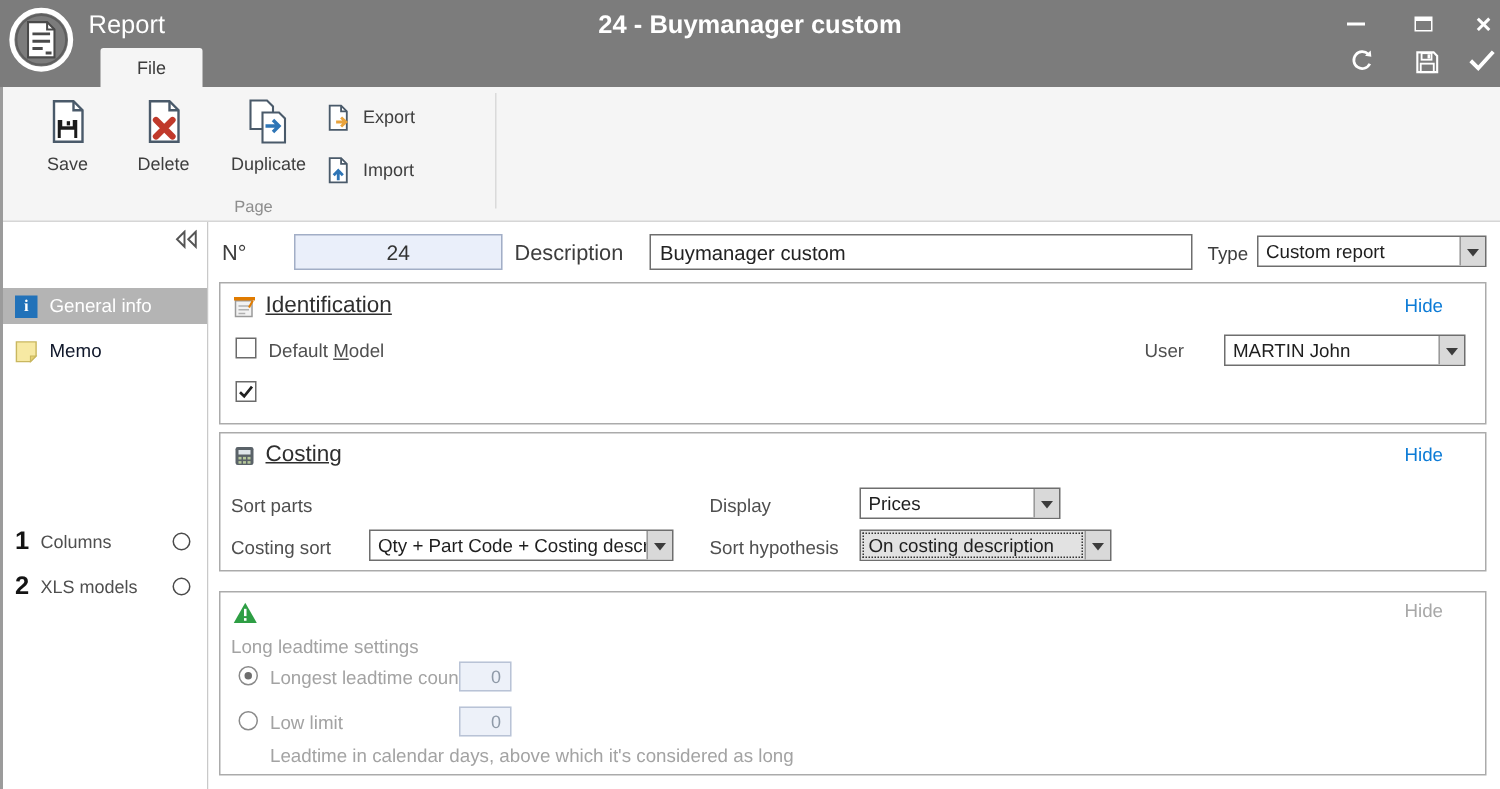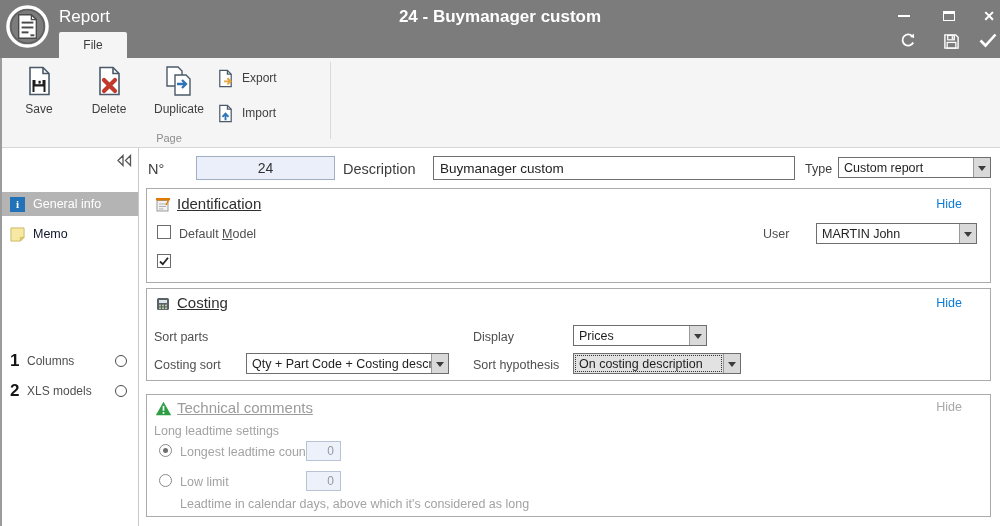--- a/index.html
+++ b/index.html
@@ -6,21 +6,21 @@
   html,body { background:#e8e8e8; }
   body { font-family:"Liberation Sans", sans-serif; }
   .window { position:relative; width:1000px; height:526px; background:#fff; overflow:hidden; }
   .abs { position:absolute; }
 
   
   .titlebar { position:absolute; top:0; left:0; right:0; height:58px; background:#7c7c7c; }
   .app-logo { position:absolute; left:4px; top:3px; width:47px; height:47px; }
   .app-title { position:absolute; left:59px; top:7px; color:#fff; font-size:17px; }
   .doc-title { position:absolute; left:0; right:0; top:7px; text-align:center; color:#fff; font-size:17px; font-weight:600; }
-  .file-tab { position:absolute; left:59px; top:32px; width:68px; height:26px; background:#f5f5f5; color:#3c3c3c; font-size:12px; display:flex; align-items:center; justify-content:center; border-radius:2px 2px 0 0; }
+  .file-tab { position:absolute; left:67px; top:32px; width:68px; height:26px; background:#f5f5f5; color:#3c3c3c; font-size:12px; display:flex; align-items:center; justify-content:center; border-radius:2px 2px 0 0; }
   .winctl { position:absolute; width:22px; height:18px; display:flex; align-items:center; justify-content:center; }
   .min-glyph { width:12px; height:2px; background:#fff; }
   .max-glyph { width:12px; height:10px; border:1px solid #fff; border-top:3px solid #fff; }
   .close-glyph { color:#fff; font-size:14px; font-weight:bold; line-height:1; }
   .qat { position:absolute; width:22px; height:20px; display:flex; align-items:center; justify-content:center; }
 
   
   .ribbon { position:absolute; top:58px; left:0; right:0; height:90px; background:#f5f5f5; border-bottom:1px solid #d6d6d6; }
   .rb-big { position:absolute; top:6px; height:74px; display:flex; flex-direction:column; align-items:center; justify-content:flex-start; gap:4px; cursor:default; }
   .rb-big .lbl { font-size:12px; color:#3f3f3f; }
@@ -115,21 +115,21 @@
       </svg>
     </div>
     <div class="qat" style="left:977px; top:30px;">
       <svg viewBox="0 0 20 18" width="20" height="18">
         <path d="M2.5 9.5 L7.5 14.5 L17.5 3.5" fill="none" stroke="#fff" stroke-width="2.6"></path>
       </svg>
     </div>
   </div>
 
   <div class="ribbon">
-    <div class="rb-big" style="left:14px; width:50px;">
+    <div class="rb-big" style="left:20px; width:50px;">
       <svg viewBox="0 0 32 32" width="32" height="34">
         <path d="M7 2.5 h13 l6 6 V29.5 H7 z" fill="#fff" stroke="#4a5a6a" stroke-width="1.6"></path>
         <path d="M20 2.5 v6 h6" fill="none" stroke="#4a5a6a" stroke-width="1.6"></path>
         <rect x="9.5" y="15" width="13" height="12" fill="#1c1c1c"></rect>
         <rect x="12.5" y="15" width="7" height="4.2" fill="#fff"></rect>
         <rect x="15.5" y="15.8" width="2.2" height="2.8" fill="#1c1c1c"></rect>
         <rect x="11.5" y="21.5" width="9" height="5.5" fill="#fff"></rect>
       </svg>
       <span class="lbl">Save</span>
     </div>
@@ -296,21 +296,20 @@
           </span>
       </div>
     </div>
 
     <div class="groupbox" style="top:246px; height:123px;">
       <svg class="abs" style="left:8px; top:6px;" viewBox="0 0 18 16" width="17" height="15">
         <path d="M9 0.8 L17.2 15.2 H0.8 Z" fill="#2e9e44"></path>
         <rect x="8.1" y="5.2" width="1.8" height="5.2" fill="#fff"></rect>
         <rect x="8.1" y="11.8" width="1.8" height="1.9" fill="#fff"></rect>
       </svg>
-      <div class="gb-title disabled" style="left:30px; top:4px;">Technical comments</div>
       <div class="hide-link disabled" style="right:28px; top:5px;">Hide</div>
 
       <div class="ilabel disabled-text" style="left:7px; top:29px;">Long leadtime settings</div>
 
       <div class="radio selected" style="left:12px; top:49px;"></div>
       <div class="ilabel disabled-text" style="left:33px; top:50px;">Longest leadtime count</div>
       <input class="mini-input" style="left: 159px; top: 46px;" disabled="" value="0">
 
       <div class="radio" style="left:12px; top:79px;"></div>
       <div class="ilabel disabled-text" style="left:33px; top:80px;">Low limit</div>

